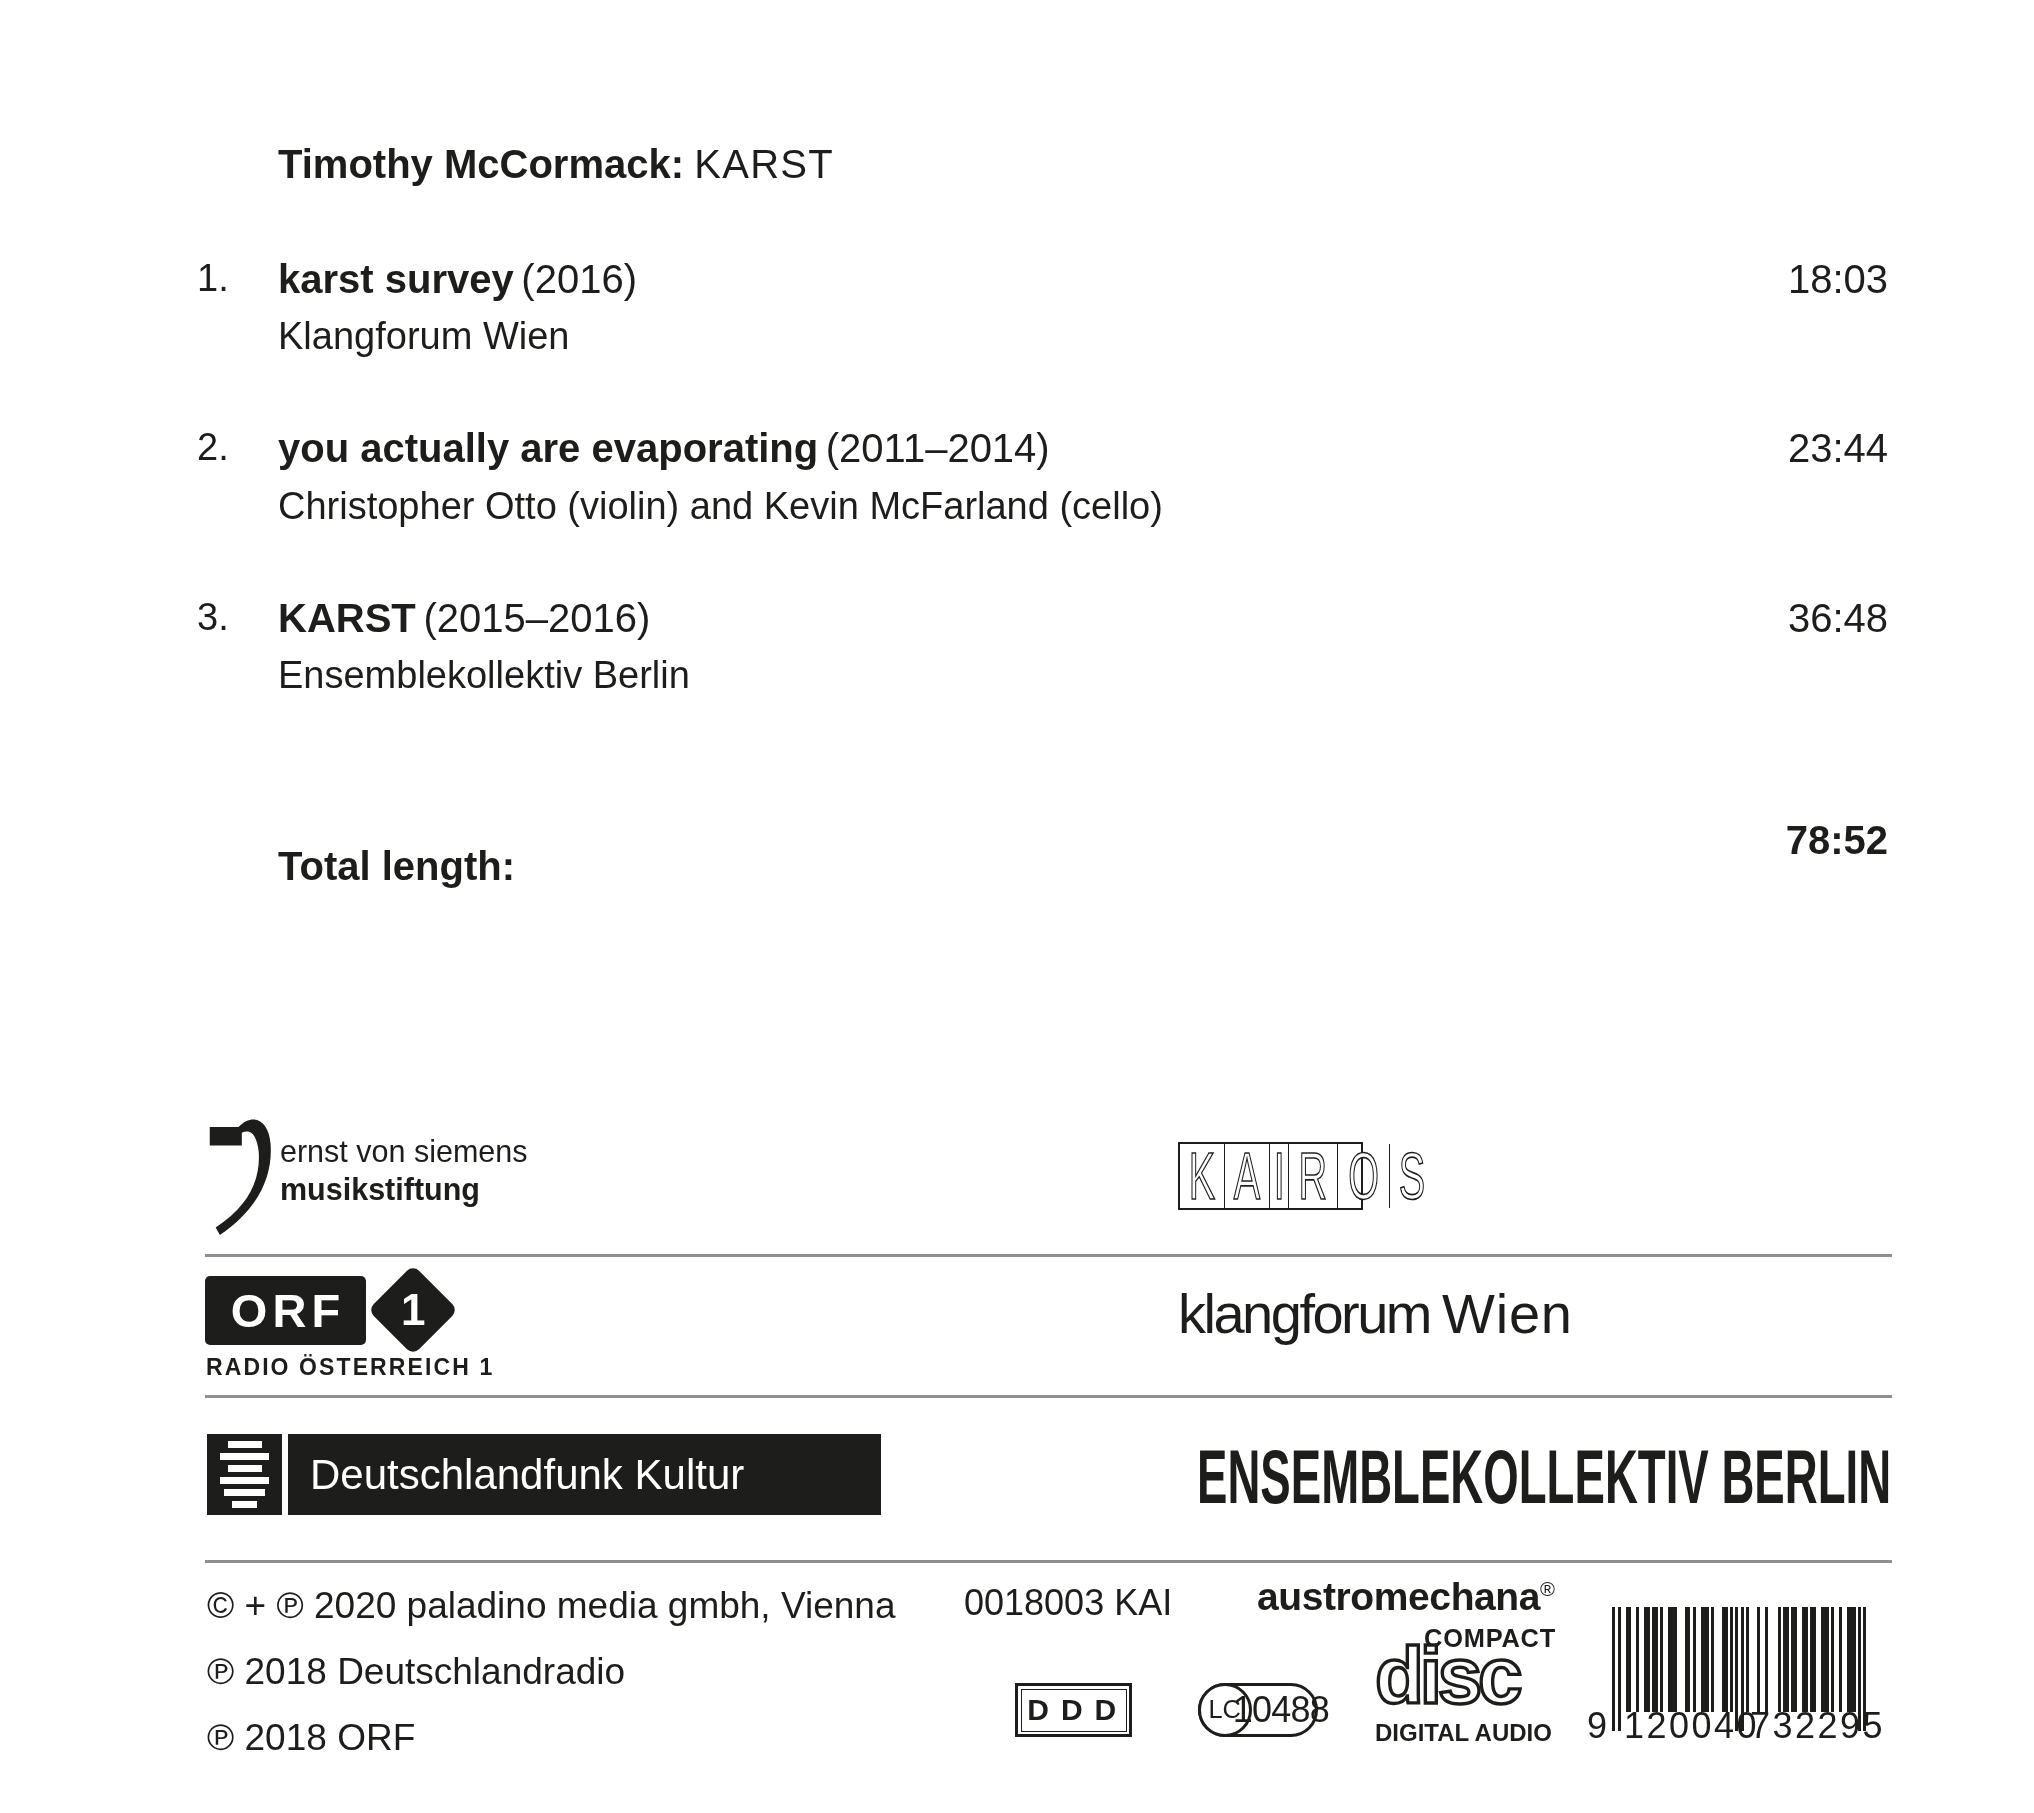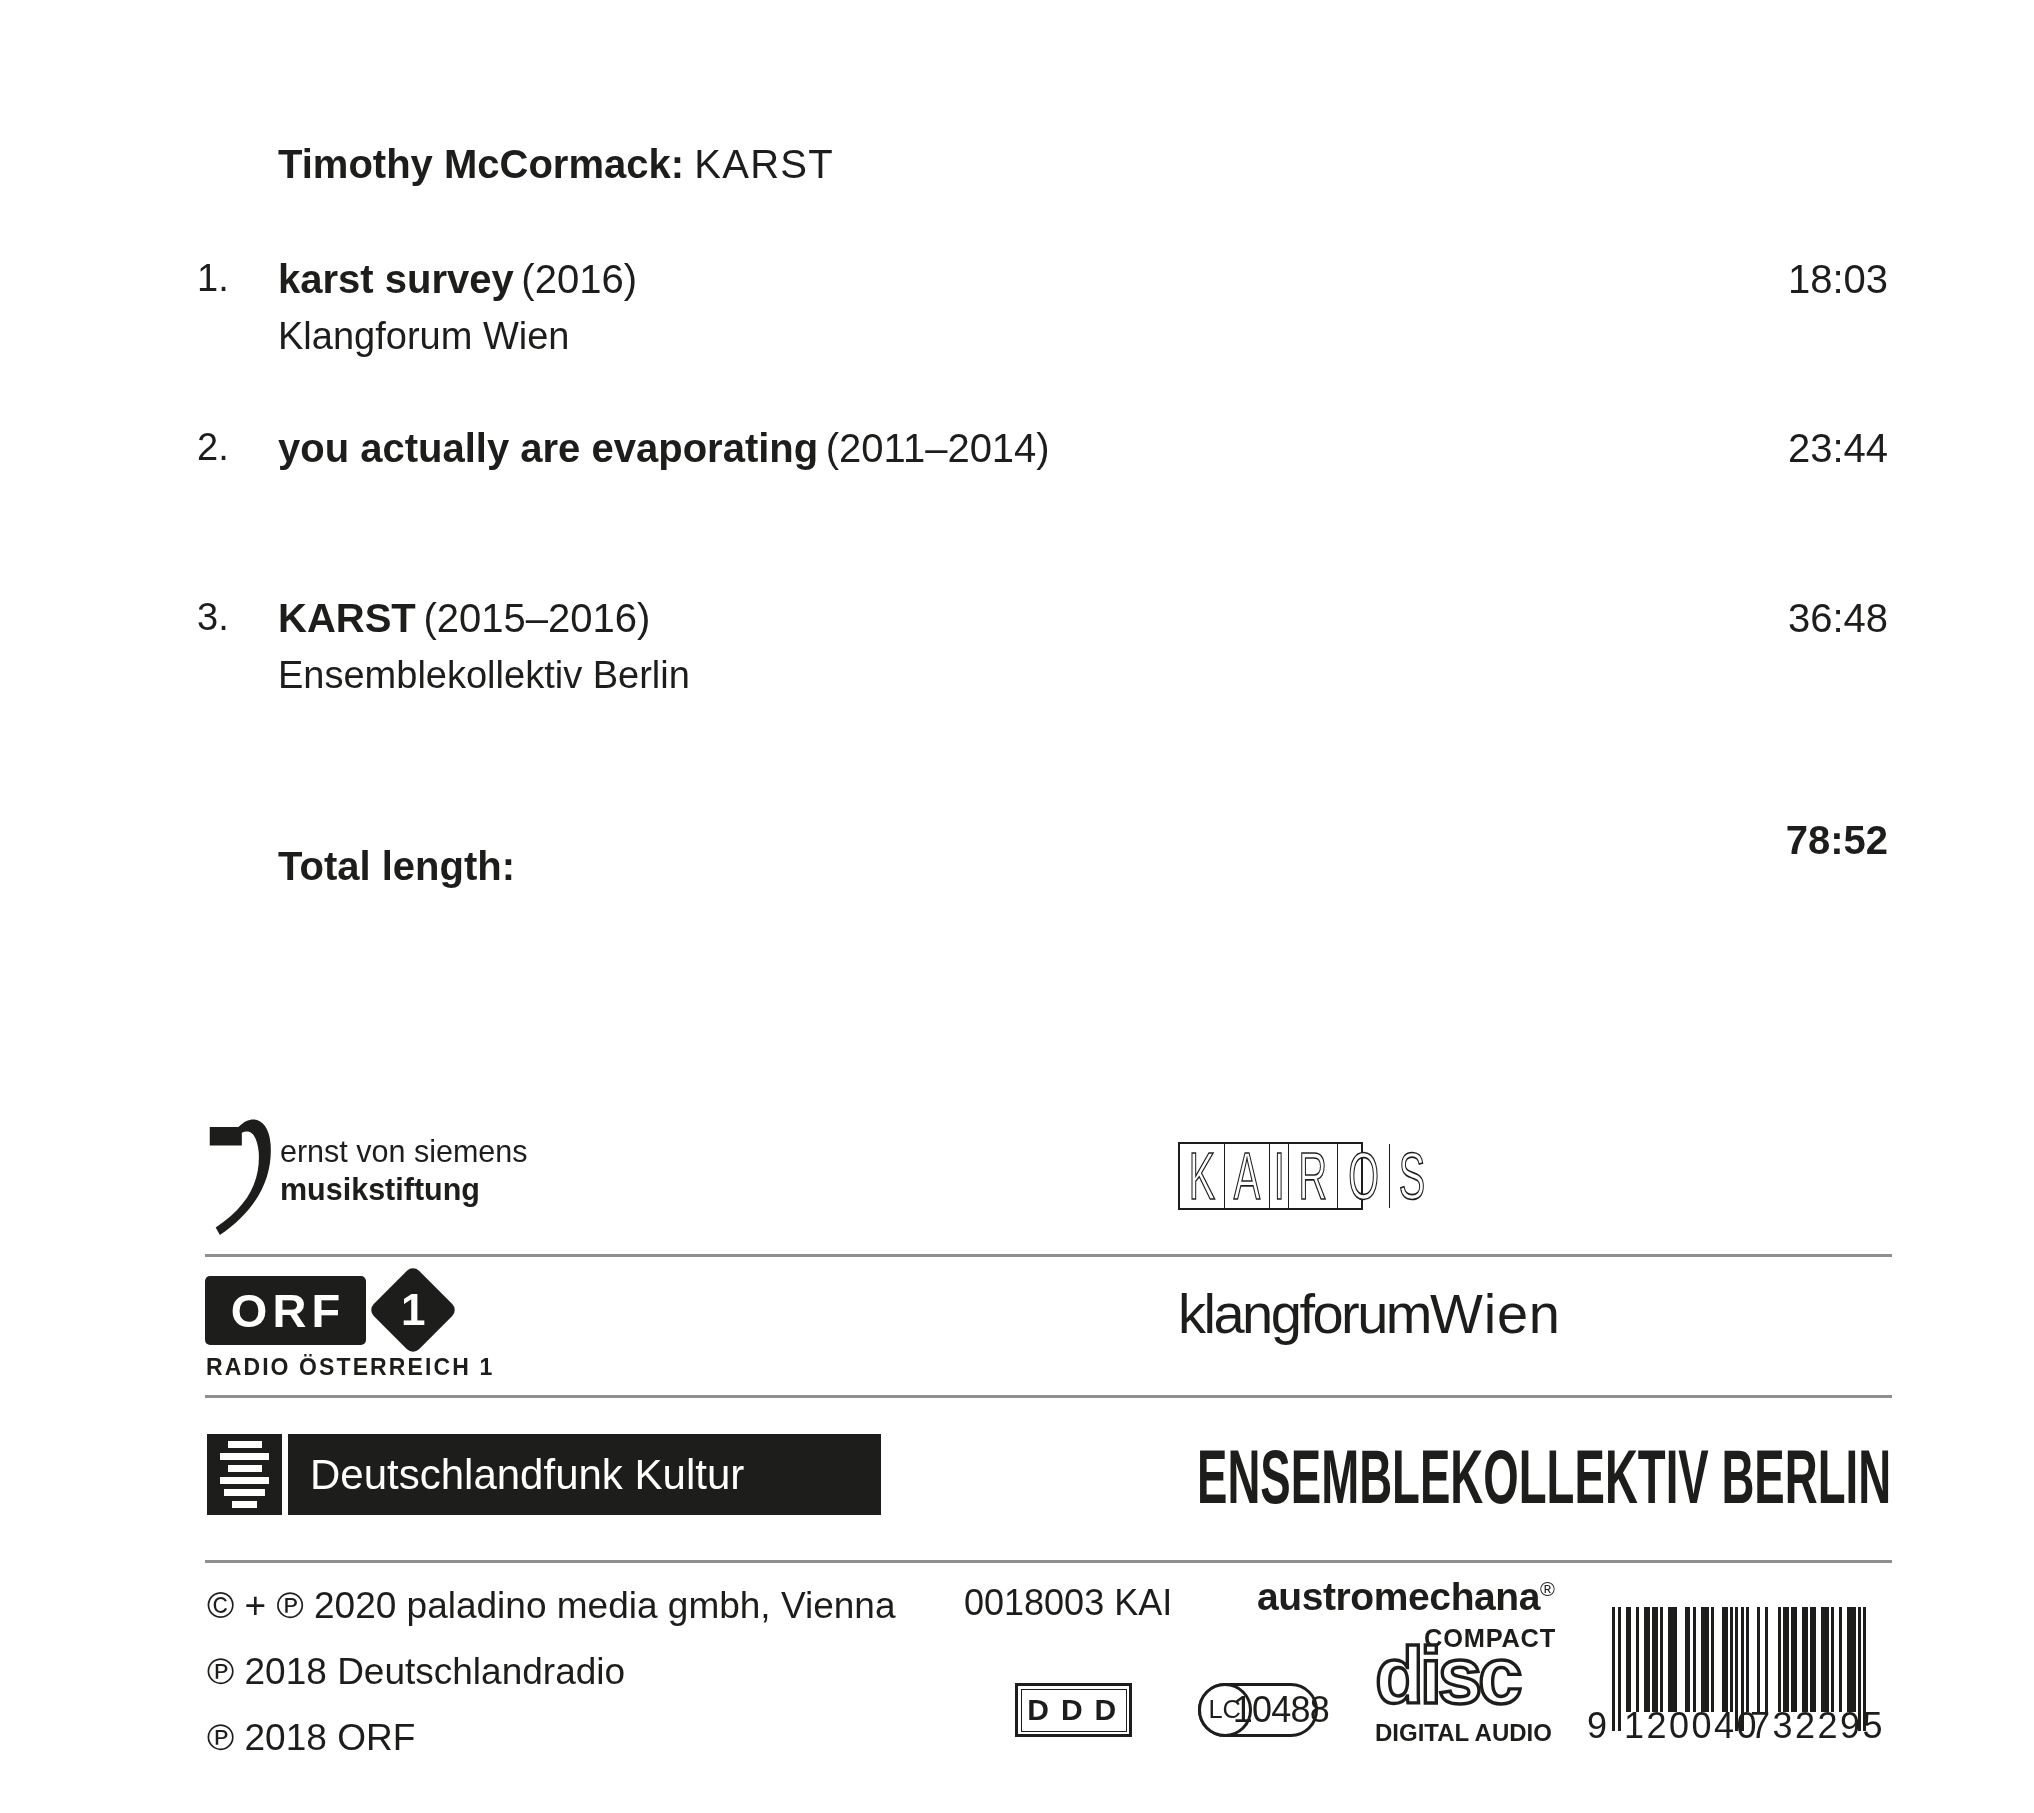--- a/index.html
+++ b/index.html
@@ -55,21 +55,21 @@
            display:flex;align-items:center;justify-content:center;}
   .orf-box span{color:#fff;font-size:47px;font-weight:700;letter-spacing:5.1px;margin-left:5.1px;}
   .orf-diamond{left:381px;top:1278px;width:64px;height:64px;background:var(--ink);border-radius:8.5px;
                transform:rotate(45deg);display:flex;align-items:center;justify-content:center;}
   .orf-diamond span{transform:rotate(-45deg);color:#fff;font-size:44px;font-weight:700;}
   .orf-subtitle{left:206px;top:1354px;font-size:23px;font-weight:700;letter-spacing:2.1px;white-space:nowrap;}
 
   
   .klangforum{left:1178px;top:1281px;font-size:56px;white-space:nowrap;}
   .kf-bold{font-weight:400;letter-spacing:-2.5px;}
-  .kf-reg{font-weight:400;letter-spacing:0.8px;}
+  .kf-reg{font-weight:400;letter-spacing:0.8px;margin-left:12px;}
 
   
   .dfk-icon{left:207px;top:1434px;width:75px;height:81px;background:var(--ink);
             display:flex;flex-direction:column;align-items:center;justify-content:center;gap:5.1px;}
   .dfk-icon div{height:6.8px;background:#fff;}
   .dfk-bar{left:288px;top:1434px;width:593px;height:81px;background:var(--ink);
            display:flex;align-items:center;}
   .dfk-bar span{color:#fff;font-size:42px;padding-left:22px;white-space:nowrap;}
 
   
@@ -125,20 +125,21 @@
     <span class="b">karst survey</span><span class="year">(2016)</span>
   </div>
   <div class="abs track-dur t1">18:03</div>
   <div class="abs track-perf p1">Klangforum Wien</div>
 
   <div class="abs track-num t2">2.</div>
   <div class="abs track-line t2">
     <span class="b">you actually are evaporating</span><span class="year">(2011–2014)</span>
   </div>
   <div class="abs track-dur t2">23:44</div>
+  <div class="abs track-perf p2">Christopher Otto (violin) and Kevin McFarland (cello)</div>
 
   <div class="abs track-num t3">3.</div>
   <div class="abs track-line t3">
     <span class="b">KARST</span><span class="year">(2015–2016)</span>
   </div>
   <div class="abs track-dur t3">36:48</div>
   <div class="abs track-perf p3">Ensemblekollektiv Berlin</div>
 
   <div class="abs total-label b">Total length:</div>
   <div class="abs total-value b">78:52</div>

